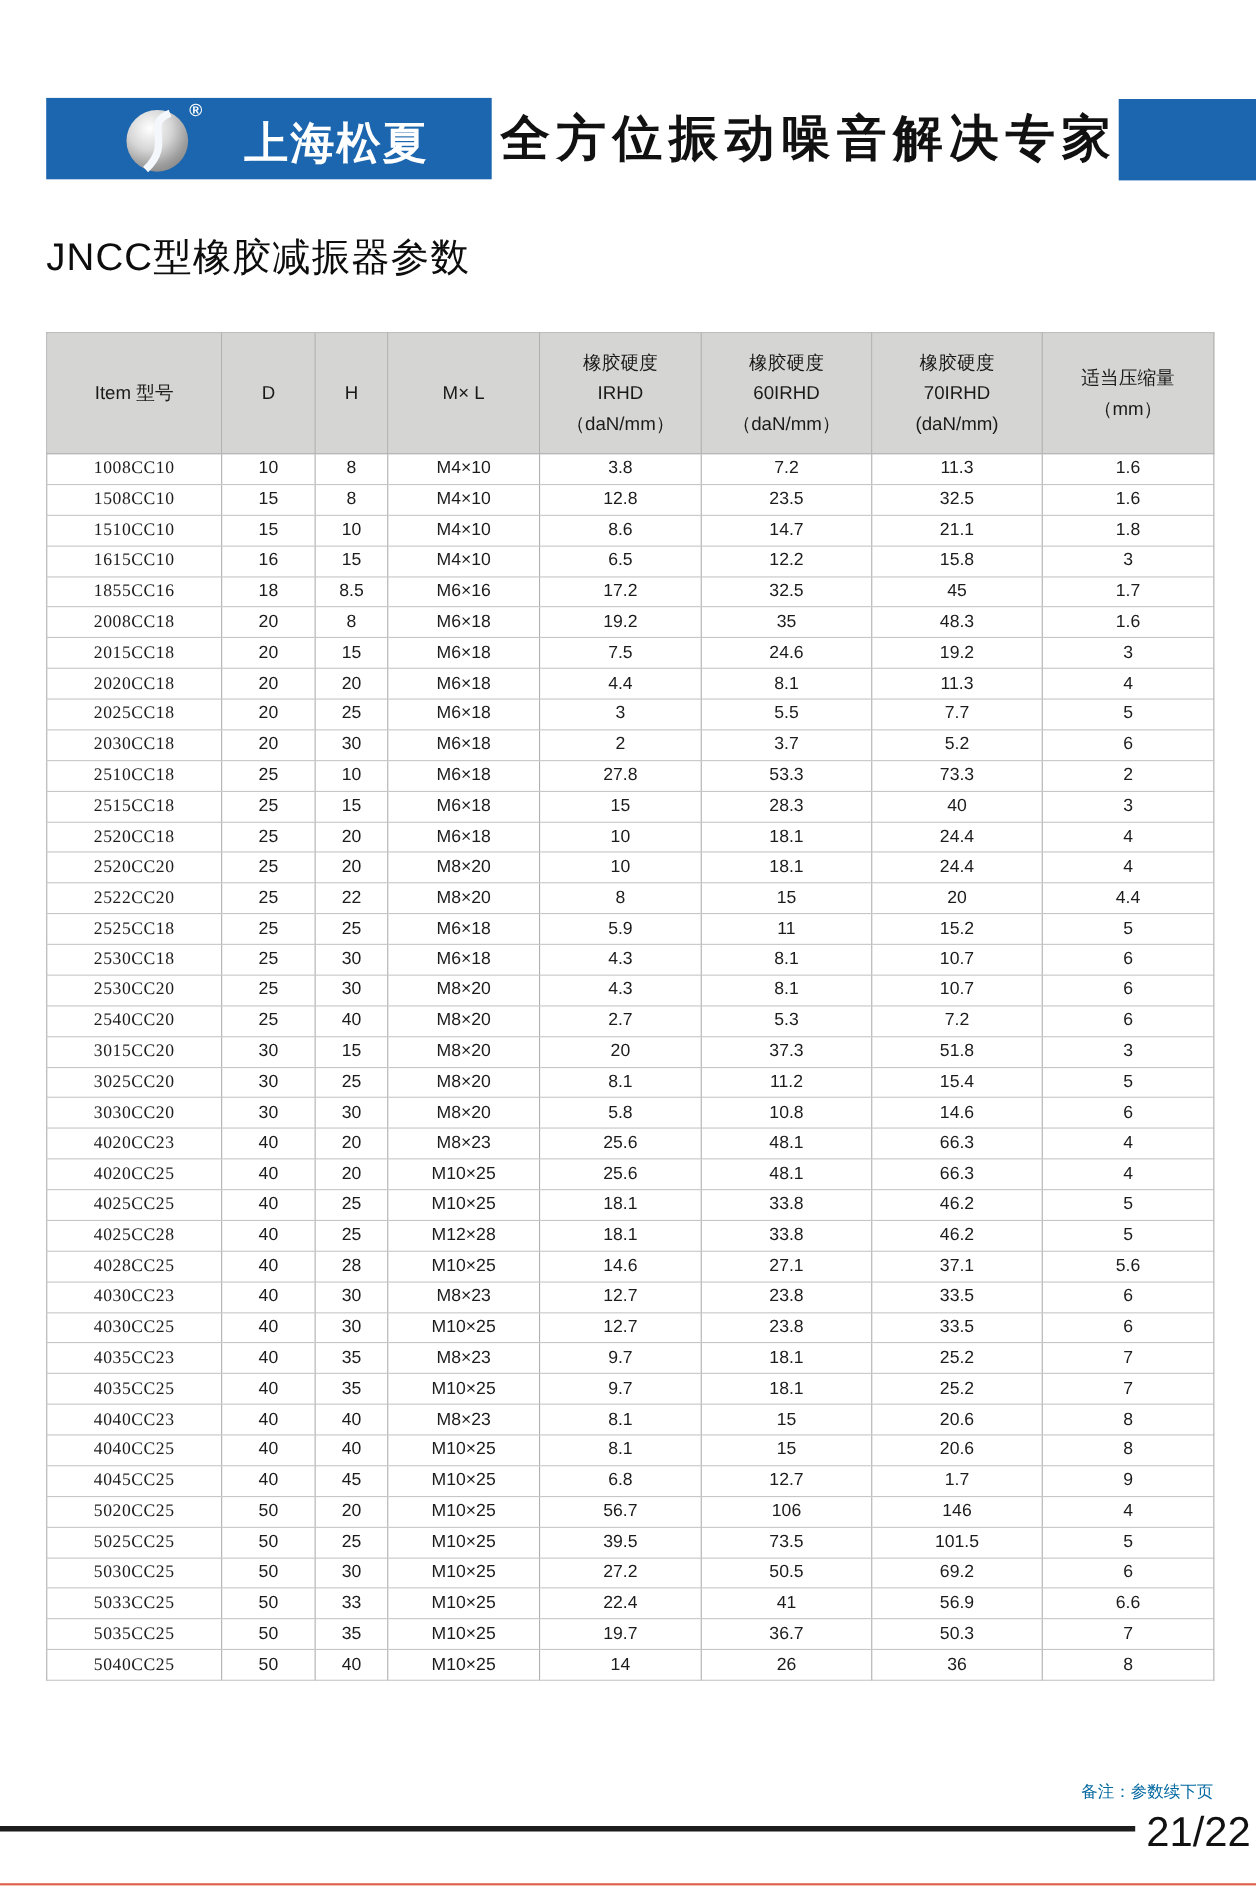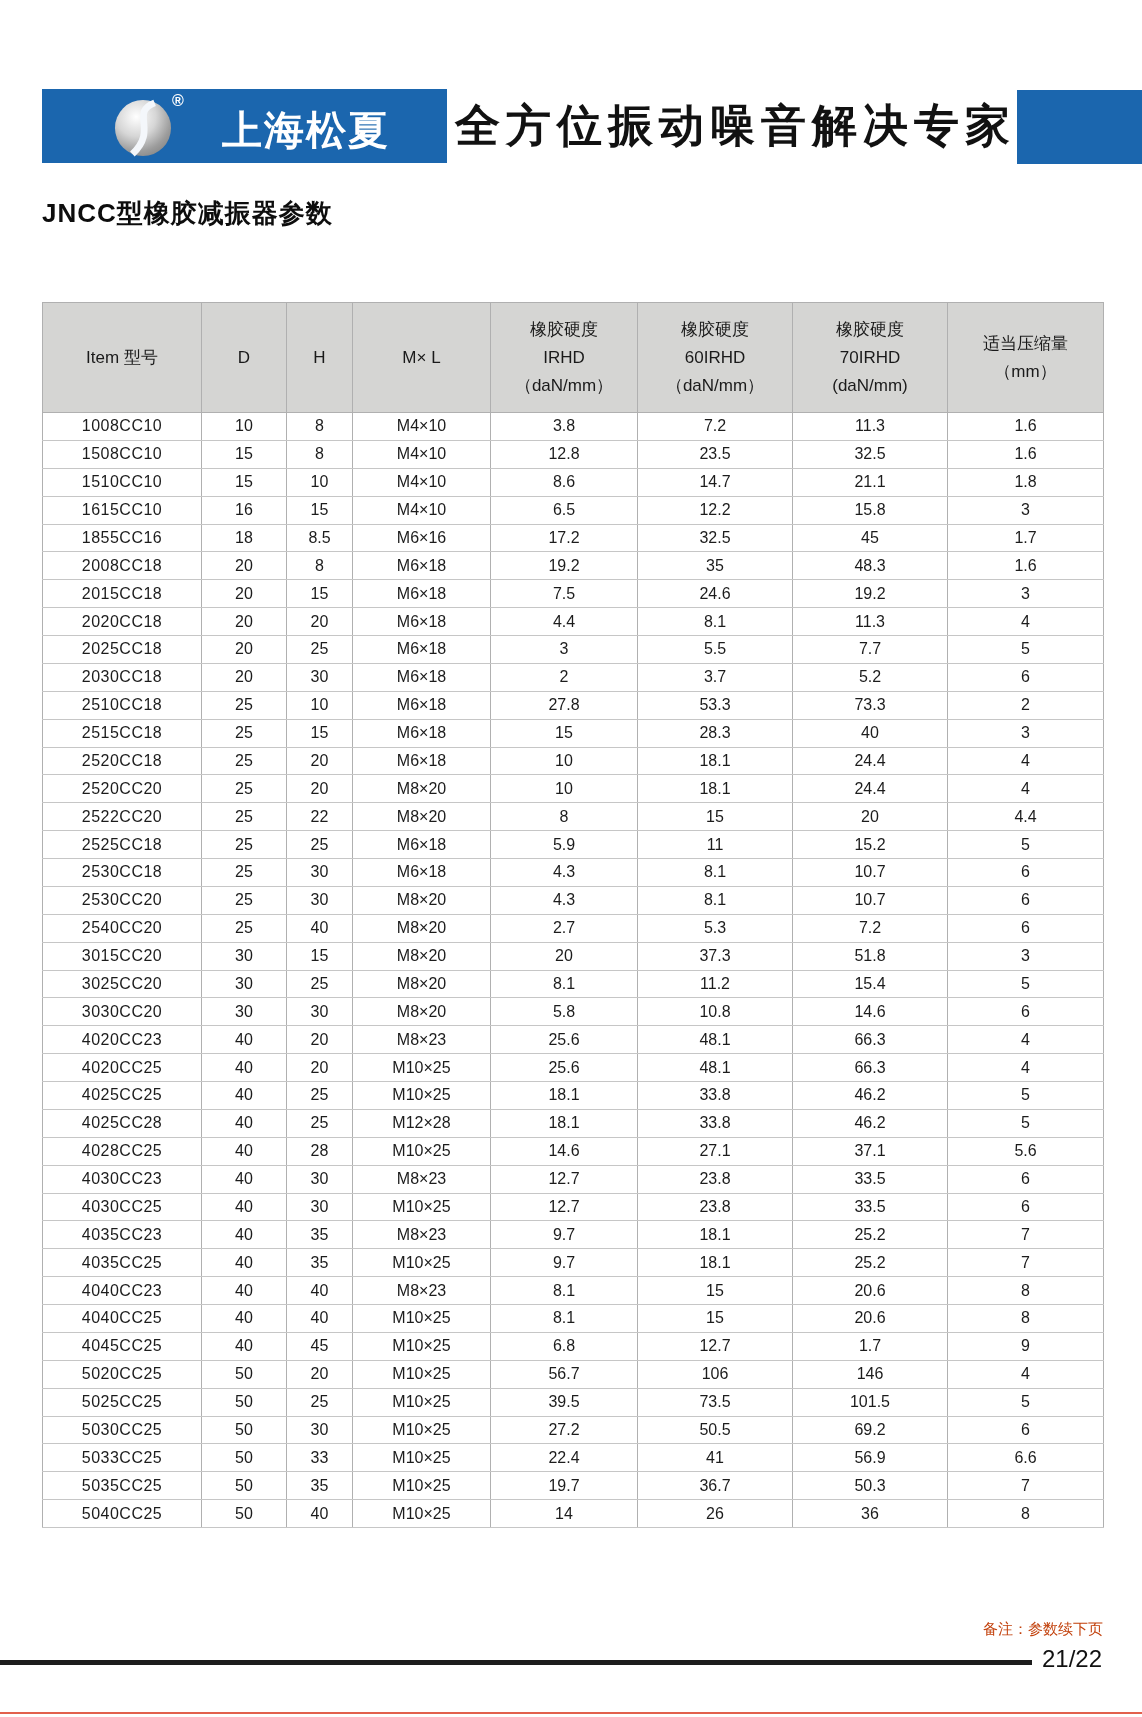--- a/index.html
+++ b/index.html
@@ -22,50 +22,50 @@
     position:absolute;left:455px;top:89px;width:558px;height:74px;
     line-height:74px;text-align:center;font-size:45px;font-weight:700;
     letter-spacing:6px;color:#111;white-space:nowrap;
   }
   .accent-box{
     position:absolute;left:1017px;top:90px;width:125px;height:74px;
     background:#1b66ae;
   }
   
   .page-title{
-    position:absolute;left:42px;top:196px;font-size:26px;font-weight:bold;
+    position:absolute;left:42px;top:210px;font-size:35px;font-weight:normal;
     letter-spacing:1px;color:#0d0d0d;white-space:nowrap;
   }
   
   .table-wrap{position:absolute;left:42px;top:302px;width:1061px;}
   table{border-collapse:collapse;table-layout:fixed;width:1061px;}
   thead tr{height:110px;}
   th{
     background:#d5d5d3;border:1px solid #b0b0b0;font-weight:normal;
     font-size:17px;line-height:28px;text-align:center;vertical-align:middle;
     white-space:pre-line;color:#1a1a1a;padding:0;
   }
   tbody tr{height:27.88px;}
   td{
     border-left:1px solid #b0b0b0;border-right:1px solid #b0b0b0;
     border-top:1px solid #c6c6c6;border-bottom:1px solid #c6c6c6;
     text-align:center;vertical-align:middle;font-size:16px;padding:0;
     color:#1c1c1c;background:#ffffff;
   }
-  tbody td:first-child{letter-spacing:0.5px;}
+  tbody td:first-child{letter-spacing:0.5px;font-family:Liberation Serif, serif;}
   
   .note{
     position:absolute;left:42px;top:1620px;width:1061px;text-align:right;
-    font-size:15px;color:#c2410c;
+    font-size:15px;color:#0369a1;
   }
   .rule{
     position:absolute;left:0;top:1660px;width:1032px;height:5px;background:#1d1d1d;
   }
   .page-number{
-    position:absolute;left:1042px;top:1645px;font-size:24px;color:#111;white-space:nowrap;
+    position:absolute;left:1042px;top:1645px;font-size:38px;color:#111;white-space:nowrap;
   }
   .bottom-line{
     position:absolute;left:0;top:1712px;width:1142px;height:2px;background:#e2604d;
   }
 </style>
 </head>
 <body>
 
 <div class="brand-bar">
   <svg class="sphere" viewBox="0 0 60 60">

